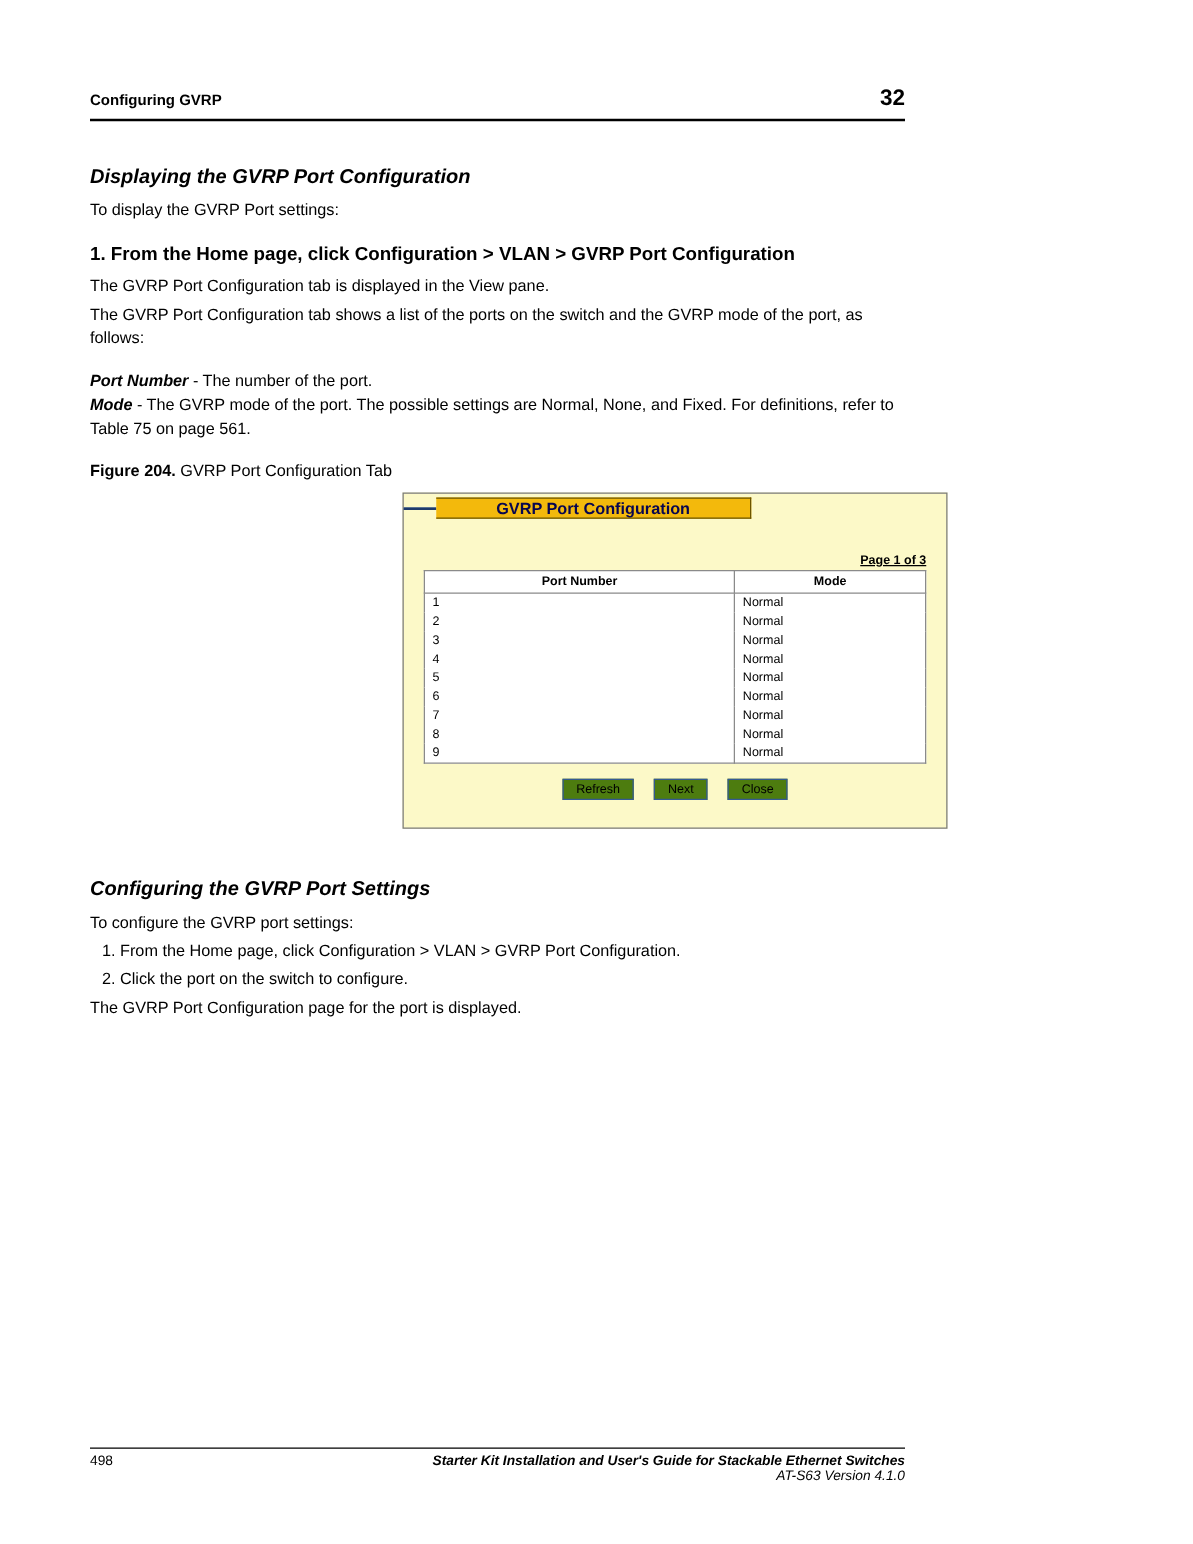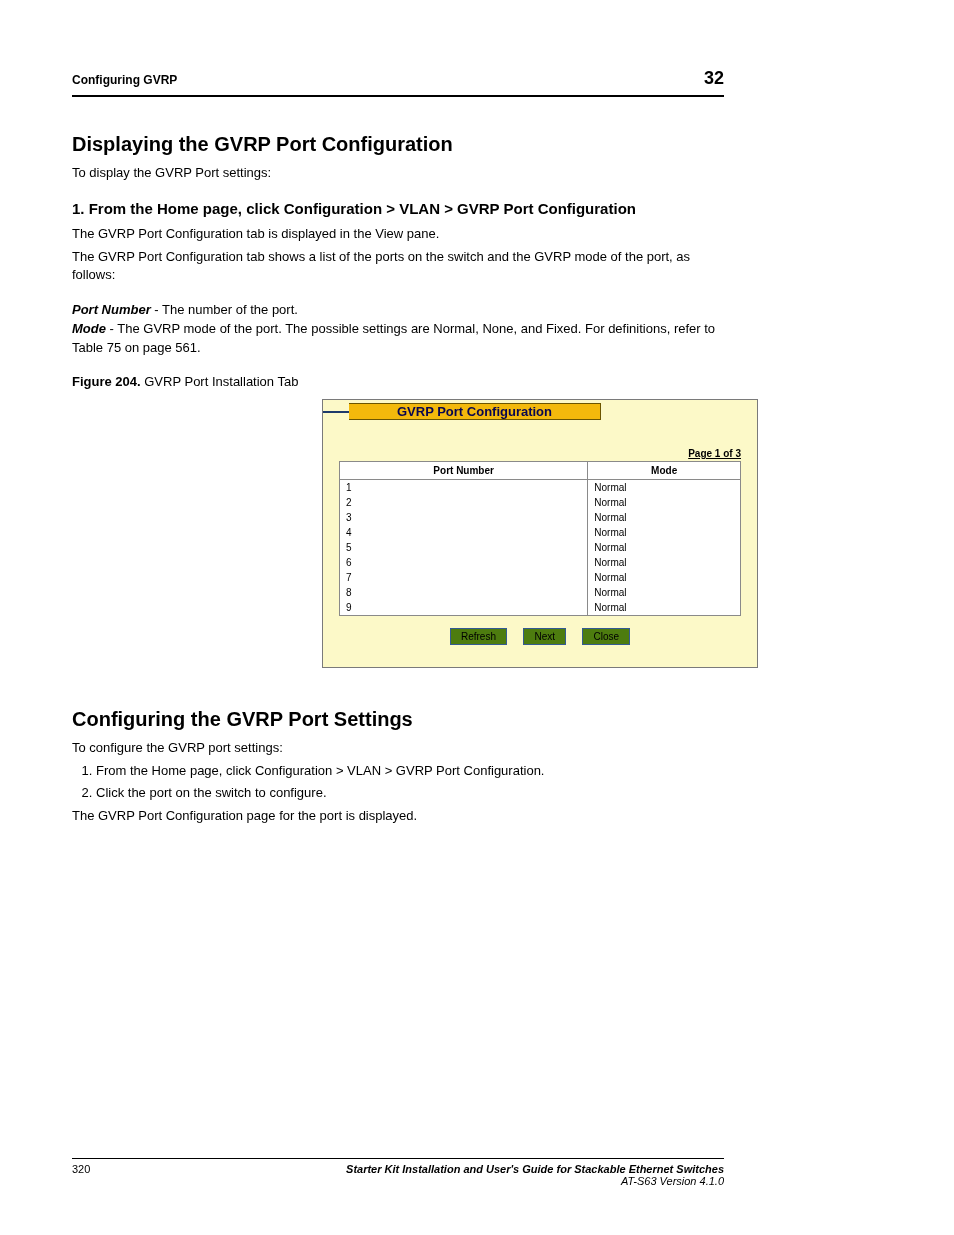--- a/index.html
+++ b/index.html
@@ -24,23 +24,24 @@
     font-weight: bold;
     color: #000;
     padding-bottom: 6px;
     border-bottom: 2px solid #000;
     margin-bottom: 36px;
   }
   .chapter-no {
     font-size: 18px;
   }
   .section-title {
-    font-size: 20px;
+    font-size: 16px;
     font-weight: bold;
     margin: 36px 0 8px 0;
+    font-style: italic;
   }
   .step-title {
     font-size: 15px;
     font-weight: bold;
     margin: 18px 0 8px 0;
   }
   .body-text {
     font-size: 13px;
     line-height: 1.35;
     margin: 6px 0;
@@ -190,21 +191,21 @@
   <div class="terms-block">
     <div>
       <span class="term-label">Port Number</span><span> - The number of the port.</span>
     </div>
     <div>
       <span class="term-label">Mode</span><span> - The GVRP mode of the port. The possible settings are Normal, None, and Fixed. For definitions, refer to Table 75 on page 561.</span>
     </div>
   </div>
 
   <div class="fig-caption">
-    <span class="fignum">Figure 204.</span><span> GVRP Port Installation Tab</span>
+    <span class="fignum">Figure 204.</span><span> GVRP Port Configuration Tab</span>
   </div>
 
   <div class="figure-outer">
     <div class="gvrp-panel">
       <div class="gvrp-topbar">
         <div class="gvrp-tab-blue"></div>
         <div class="gvrp-tab-gold">
           <span>GVRP Port Configuration</span>
         </div>
       </div>
@@ -271,20 +272,20 @@
     <div class="section-title">Configuring the GVRP Port Settings</div>
     <div class="body-text">To configure the GVRP port settings:</div>
     <ol class="num-list">
       <li>From the Home page, click Configuration &gt; VLAN &gt; GVRP Port Configuration.</li>
       <li>Click the port on the switch to configure.</li>
     </ol>
     <div class="body-text">The GVRP Port Configuration page for the port is displayed.</div>
   </div>
 
   <div class="footer">
-    <div class="left">320</div>
+    <div class="left">498</div>
     <div class="right">
       <div class="foot-title">Starter Kit Installation and User's Guide for Stackable Ethernet Switches</div>
       <div class="foot-model">AT-S63 Version 4.1.0</div>
     </div>
   </div>
 
 </div>
 
 </body></html>

